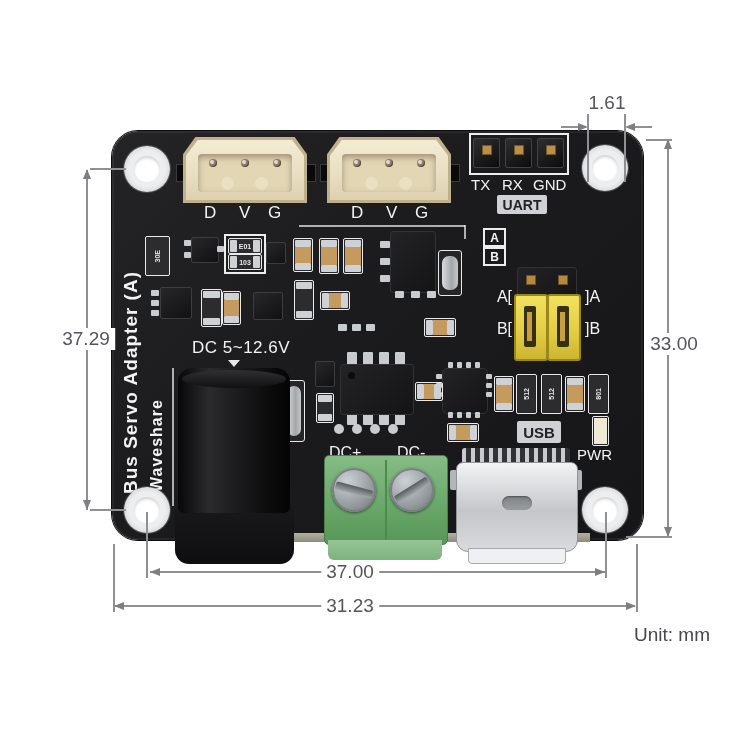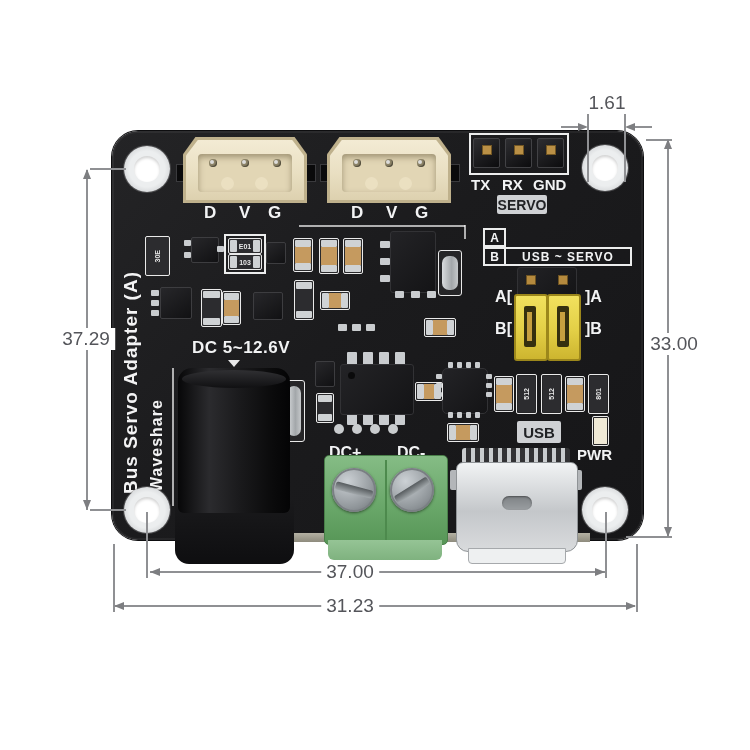--- a/index.html
+++ b/index.html
@@ -9,21 +9,21 @@
   .board{position:absolute;left:112px;top:131px;width:531px;height:409px;border-radius:26px;
          background:linear-gradient(135deg,#242426 0%,#1b1b1d 45%,#161618 100%);
          box-shadow:inset 0 0 0 2px rgba(255,255,255,.05), 0 0 0 1px #0d0d0f;}
   .edge{position:absolute;height:9px;top:533px;background:linear-gradient(180deg,#b4b1a3,#8e8b7d);z-index:4;}
   .hole{position:absolute;width:46px;height:46px;border-radius:50%;z-index:6;
         background:radial-gradient(circle,#eceeef 55%,#d6d8da 75%,#b9bbbe 100%);
         box-shadow:0 0 0 1px rgba(120,120,122,.5);}
   .hole::after{content:'';position:absolute;inset:10px;background:#fff;border-radius:50%;
         box-shadow:inset 0 2px 3px rgba(0,0,0,.18);}
   
-  .silk{position:absolute;color:#f2f3f4;font-weight:bold;z-index:3;white-space:nowrap;}
+  .silk{position:absolute;color:#f2f3f4;font-weight:normal;z-index:3;white-space:nowrap;}
   .vtext{position:absolute;writing-mode:vertical-rl;transform:rotate(180deg);color:#f3f3f4;
          font-weight:bold;letter-spacing:1px;z-index:3;}
   .silkbox{position:absolute;border:2px solid #eceded;z-index:3;display:flex;align-items:center;
            justify-content:center;color:#f2f3f4;font-weight:bold;}
   .graybox{position:absolute;background:#cfd1d4;color:#212225;font-weight:bold;z-index:3;
            display:flex;align-items:center;justify-content:center;border-radius:2px;}
   .trace{position:absolute;background:rgba(255,255,255,.65);z-index:2;}
   
   .conn{position:absolute;width:124px;height:66px;z-index:3;background:#bfb18c;
         clip-path:polygon(0 26%,10% 0,90% 0,100% 26%,100% 100%,0 100%);}
@@ -153,25 +153,24 @@
   <span class="silk" style="left:386px;top:203px;font-size:17px;">V</span>
   <span class="silk" style="left:415px;top:203px;font-size:17px;">G</span>
 
   <div class="silkbox" style="left:469px;top:133px;width:96px;height:38px;"></div>
   <div class="hpin" style="left:473px;top:138px;"></div>
   <div class="hpin" style="left:505px;top:138px;"></div>
   <div class="hpin" style="left:537px;top:138px;"></div>
   <span class="silk" style="left:471px;top:176px;font-size:15px;">TX</span>
   <span class="silk" style="left:502px;top:176px;font-size:15px;">RX</span>
   <span class="silk" style="left:533px;top:176px;font-size:15px;">GND</span>
-  <div class="graybox" style="left:497px;top:195px;width:50px;height:19px;font-size:14px;">SERVO</div>
+  <div class="graybox" style="left:497px;top:195px;width:50px;height:19px;font-size:14px;">UART</div>
 
   <div class="silkbox" style="left:483px;top:228px;width:19px;height:15px;font-size:12px;">A</div>
   <div class="silkbox" style="left:483px;top:247px;width:19px;height:15px;font-size:12px;">B</div>
-  <div class="silkbox" style="left:504px;top:247px;width:124px;height:15px;font-size:12px;letter-spacing:1px;">USB ~ SERVO</div>
 
   <div class="icbody" style="left:517px;top:267px;width:58px;height:32px;"></div>
   <div style="position:absolute;left:526px;top:275px;width:8px;height:8px;background:#b58a3e;border:1px solid #6e5322;z-index:3;"></div>
   <div style="position:absolute;left:558px;top:275px;width:8px;height:8px;background:#b58a3e;border:1px solid #6e5322;z-index:3;"></div>
   <div class="jcap" style="left:514px;top:294px;">
     <div class="jslot"></div>
     <div class="jpin"></div>
   </div>
   <div class="jcap" style="left:547px;top:294px;">
     <div class="jslot"></div>
@@ -414,13 +413,14 @@
   <div class="ar rt" style="left:595px;top:568px;"></div>
   <div class="dimtxt" style="left:350px;top:572px;">37.00</div>
 
   <div class="dl" style="left:113px;top:544px;width:1.5px;height:68px;"></div>
   <div class="dl" style="left:636px;top:544px;width:1.5px;height:68px;"></div>
   <div class="dl" style="left:115px;top:605px;width:520px;height:1.5px;"></div>
   <div class="ar lf" style="left:114px;top:602px;"></div>
   <div class="ar rt" style="left:626px;top:602px;"></div>
   <div class="dimtxt" style="left:350px;top:606px;">31.23</div>
 
+  <div class="unit">Unit: mm</div>
 </div>
 
 </body></html>

